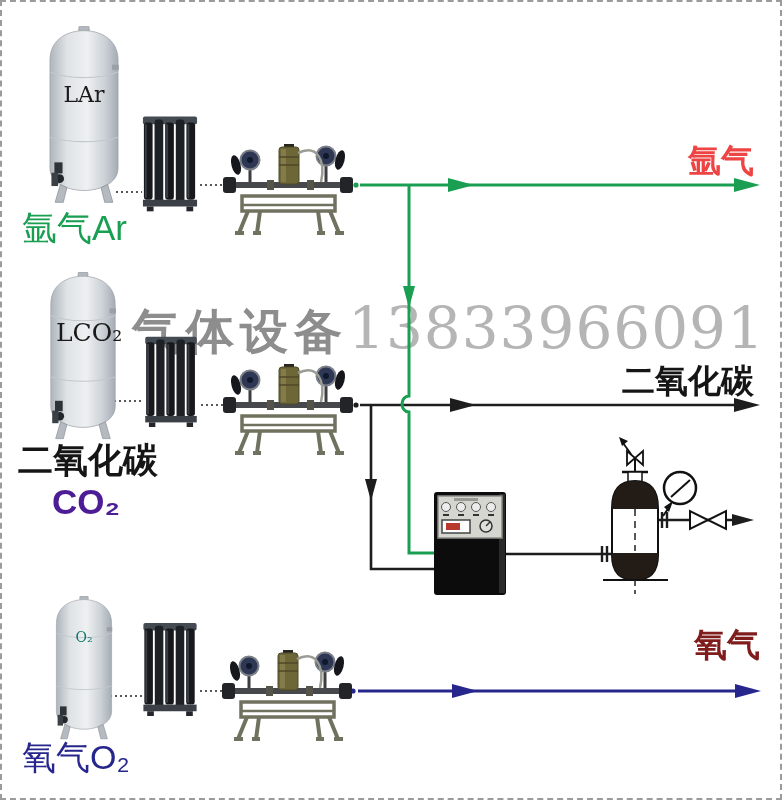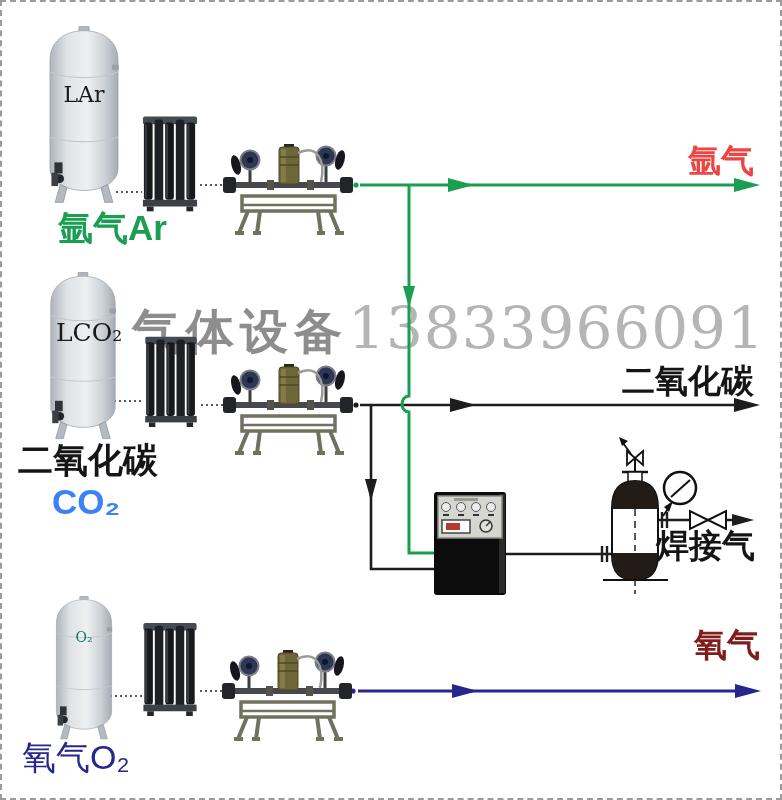--- a/index.html
+++ b/index.html
@@ -13,23 +13,23 @@
   
   #watermark{position:absolute;left:130px;top:294px;z-index:1;white-space:nowrap;line-height:64px;}
   #watermark .cn{font-family:"Liberation Sans",sans-serif;font-weight:600;font-size:48px;color:#8d8d8d;letter-spacing:6px;}
   #watermark .phone{font-family:"DejaVu Serif",serif;font-weight:400;font-size:58px;color:#b5b5b5;letter-spacing:1px;}
   
   .tanklabel{font-family:"DejaVu Serif",serif;color:#1a1a1a;text-align:center;}
   #lbl-tank-lar{left:52px;top:82px;width:60px;font-size:22px;}
   #lbl-tank-lco2{left:54px;top:318px;width:60px;font-size:25px;}
   #lbl-tank-o2{left:52px;top:628px;width:60px;font-size:14px;color:#0f766e;}
   
-  #cap-argon{left:20px;top:208px;font-size:35px;font-weight:700;color:#1a9e52;margin-left:36px;}
+  #cap-argon{left:20px;top:208px;font-size:35px;font-weight:400;color:#1a9e52;}
   #cap-co2-1{left:16px;top:440px;font-size:35px;font-weight:600;color:#151515;}
-  #cap-co2-2{left:50px;top:482px;font-size:35px;font-weight:700;color:#3b82f6;}
+  #cap-co2-2{left:50px;top:482px;font-size:35px;font-weight:700;color:#4c1d95;}
   #cap-oxygen{left:20px;top:738px;font-size:34px;font-weight:400;color:#26268c;}
   
   #out-argon{left:686px;top:142px;font-size:33px;font-weight:700;color:#ef4444;}
   #out-co2{left:620px;top:362px;font-size:33px;font-weight:600;color:#151515;}
   #out-welding{left:654px;top:527px;font-size:33px;font-weight:600;color:#151515;}
   #out-oxygen{left:692px;top:626px;font-size:33px;font-weight:700;color:#7f1d1d;}
 </style>
 </head>
 <body>
 
@@ -227,16 +227,15 @@
   <div class="lbl tanklabel" id="lbl-tank-lco2">LCO₂</div>
   <div class="lbl tanklabel" id="lbl-tank-o2">O₂</div>
 
   <div class="lbl" id="cap-argon">氩气Ar</div>
   <div class="lbl" id="cap-co2-1">二氧化碳</div>
   <div class="lbl" id="cap-co2-2">CO₂</div>
   <div class="lbl" id="cap-oxygen">氧气O₂</div>
 
   <div class="lbl" id="out-argon">氩气</div>
   <div class="lbl" id="out-co2">二氧化碳</div>
-  <div class="lbl" id="out-welding">焊接气</div>
   <div class="lbl" id="out-oxygen">氧气</div>
 
 </div>
 
 </body></html>

